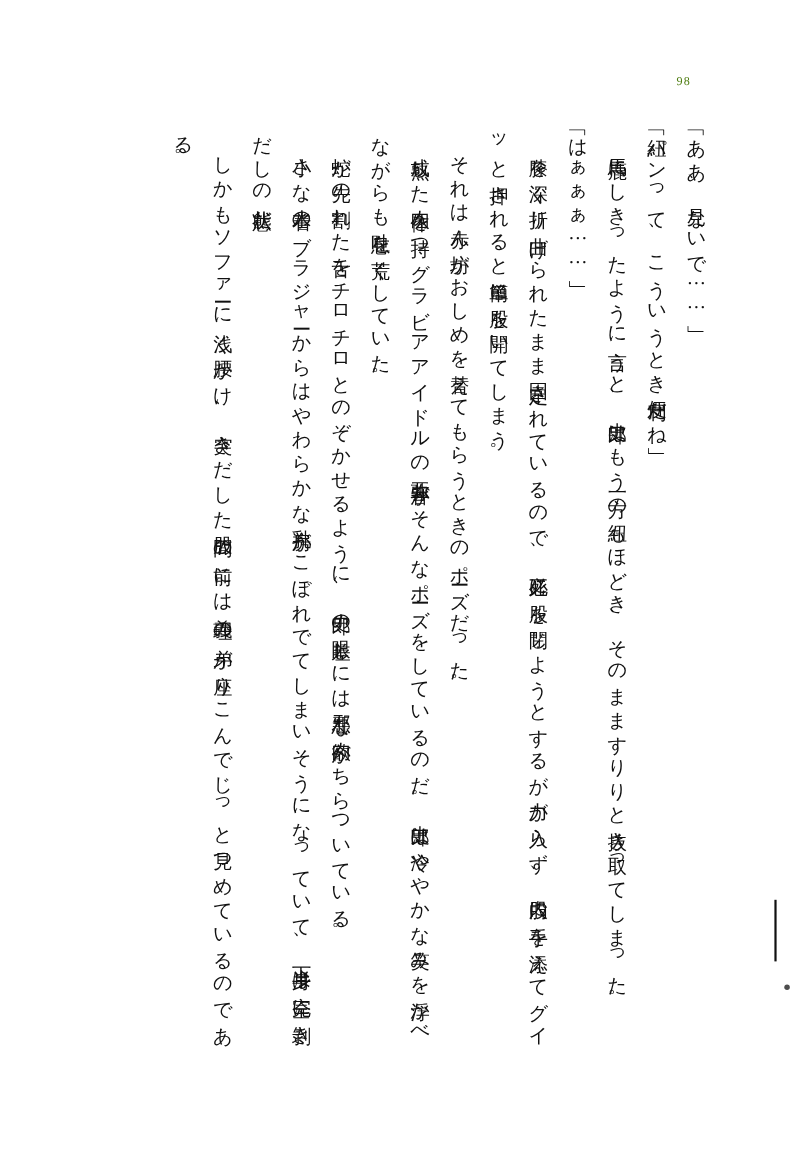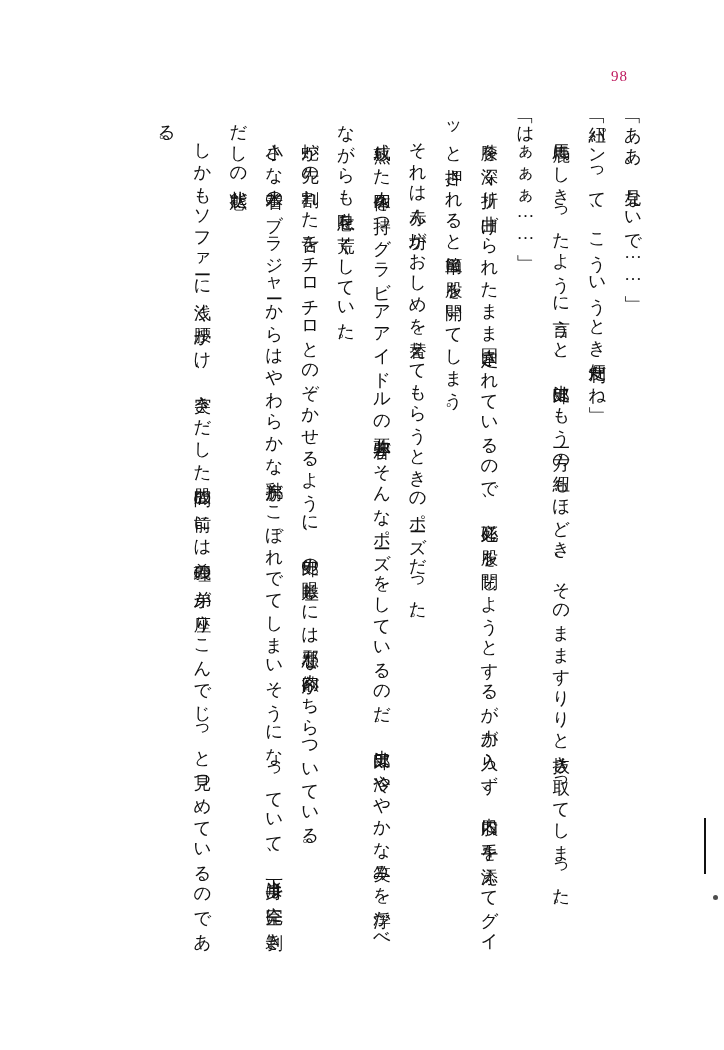--- a/index.html
+++ b/index.html
@@ -20,23 +20,23 @@
     position: absolute;
     inset: 0;
     background: #ffffff;
   }
 
   
   .page-number {
     position: absolute;
     top: 68px;
     right: 96px;
-    font-size: 15px;
+    font-size: 11px;
     letter-spacing: 1px;
-    color: #be185d;
+    color: #4d7c0f;
     font-family: "Liberation Serif", "DejaVu Serif", serif;
   }
 
   
   .text-block {
     position: absolute;
     top: 112px;
     left: 86px;
     right: 74px;
     height: 830px;

